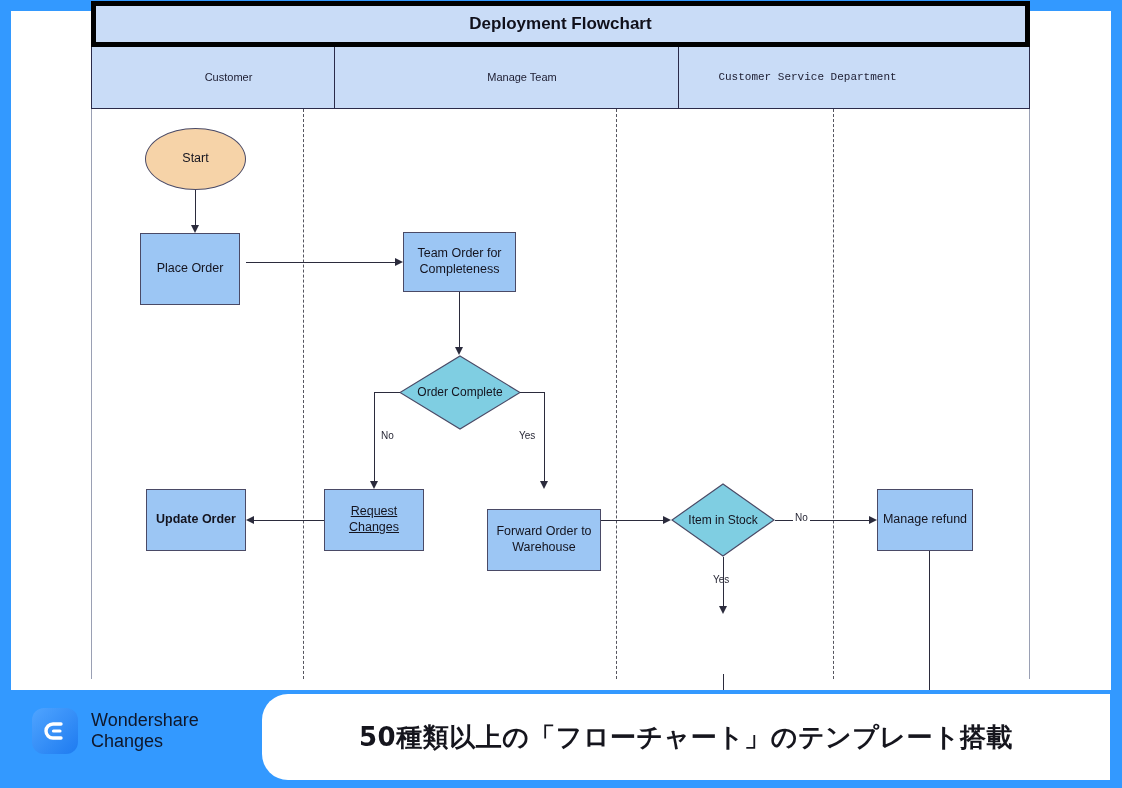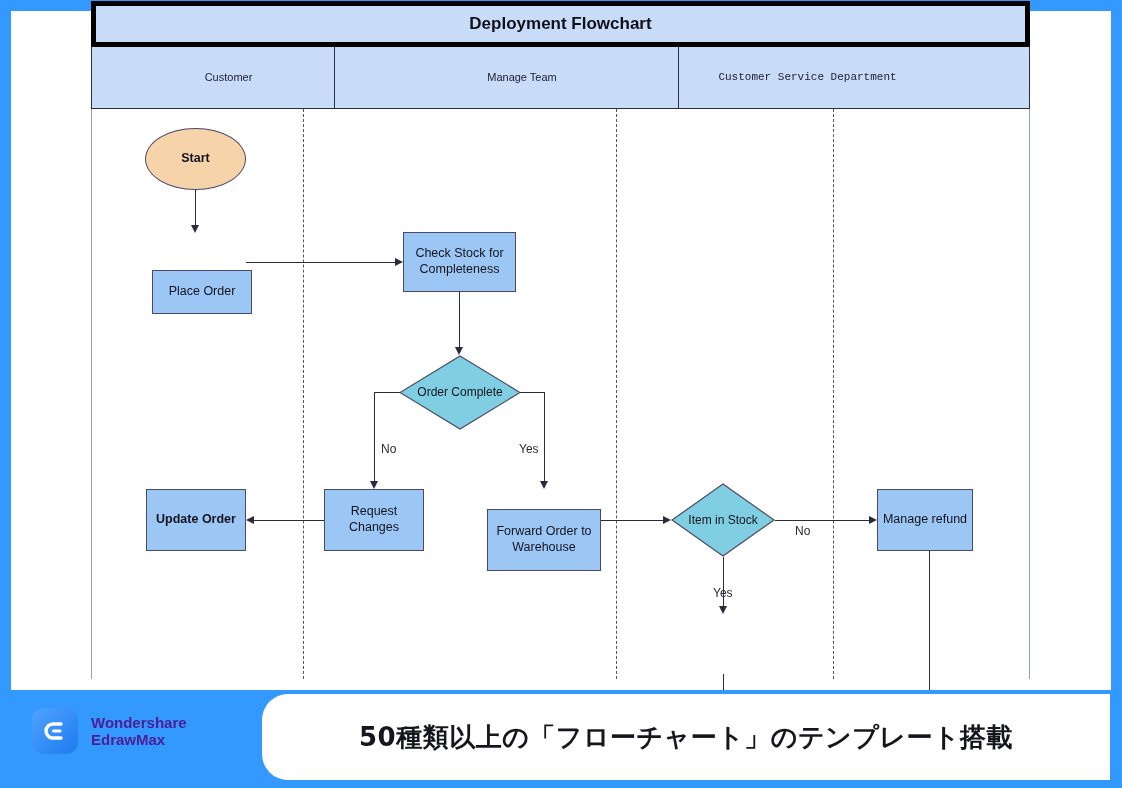--- a/index.html
+++ b/index.html
@@ -164,24 +164,23 @@
     border-bottom: 4.5px solid transparent;
     border-left: 8px solid #2b2b3c;
   }
   .arrow-left {
     border-top: 4.5px solid transparent;
     border-bottom: 4.5px solid transparent;
     border-right: 8px solid #2b2b3c;
   }
   .edge-label {
     position: absolute;
-    font-size: 12px;
+    font-size: 10px;
     color: #2a2a38;
     white-space: nowrap;
-    margin-top: 12px;
   }
 
   
   #banner {
     position: absolute;
     left: 0;
     bottom: 0;
     width: 1122px;
     height: 98px;
     background: #3399FF;
@@ -216,23 +215,23 @@
   #brand-logo {
     width: 46px;
     height: 46px;
     border-radius: 12px;
     background: linear-gradient(135deg, #4FA4FF 0%, #1E7BF0 100%);
     display: flex;
     align-items: center;
     justify-content: center;
   }
   #brand-name {
-    color: #4c1d95;
-    font-size: 15px;
-    font-weight: bold;
+    color: #0f172a;
+    font-size: 18px;
+    font-weight: normal;
     line-height: 1.15;
   }
 </style>
 </head>
 <body>
 
 <div id="page">
 
   <div id="canvas"></div>
 
@@ -246,34 +245,34 @@
       <div class="lane-header" style="width:195px;">Customer Service Department</div>
     </div>
 
     <div class="lane-body">
       <div class="lane-divider" style="left:211px;"></div>
       <div class="lane-divider" style="left:524px;"></div>
       <div class="lane-divider" style="left:741px;"></div>
     </div>
   </div>
 
-  <div class="shape term" style="left:145px; top:128px; width:101px; height:62px;font-weight:bold;">Start</div>
-
-  <div class="shape proc" style="left:152px; top:233px; width:100px; height:44px;margin-top:37px;">Place Order</div>
-
-  <div class="shape proc" style="left:403px; top:232px; width:113px; height:60px;">Check Stock for Completeness</div>
+  <div class="shape term" style="left:145px; top:128px; width:101px; height:62px;">Start</div>
+
+  <div class="shape proc" style="left:140px; top:233px; width:100px; height:72px;">Place Order</div>
+
+  <div class="shape proc" style="left:403px; top:232px; width:113px; height:60px;">Team Order for Completeness</div>
 
   <div class="diamond-wrap" style="left:399px; top:355px; width:122px; height:75px;">
     <svg class="diamond-shape" viewBox="0 0 122 75" preserveAspectRatio="none">
       <polygon points="61,1 121,37.5 61,74 1,37.5" fill="#7FCEE2" stroke="#4A4A66" stroke-width="1.2"></polygon>
     </svg>
     <div class="diamond-label">Order Complete</div>
   </div>
 
-  <div class="shape proc" style="left:324px; top:489px; width:100px; height:62px;">Request Changes</div>
+  <div class="shape proc" style="left:324px; top:489px; width:100px; height:62px;text-decoration:underline;">Request Changes</div>
 
   <div class="shape proc" style="left:146px; top:489px; width:100px; height:62px;font-weight:bold;">Update Order</div>
 
   <div class="shape proc" style="left:487px; top:509px; width:114px; height:62px;">Forward Order to Warehouse</div>
 
   <div class="diamond-wrap" style="left:671px; top:483px; width:104px; height:74px;">
     <svg class="diamond-shape" viewBox="0 0 104 74" preserveAspectRatio="none">
       <polygon points="52,1 103,37 52,73 1,37" fill="#7FCEE2" stroke="#4A4A66" stroke-width="1.2"></polygon>
     </svg>
     <div class="diamond-label">Item in Stock</div>
@@ -326,17 +325,17 @@
 
   <div id="brand">
     <div id="brand-logo">
       <svg width="28" height="28" viewBox="0 0 28 28">
         <path d="M20 7 H12 a7 7 0 0 0 0 14 h8" fill="none" stroke="#ffffff" stroke-width="3.4" stroke-linecap="round"></path>
         <line x1="12.5" y1="14" x2="19" y2="14" stroke="#ffffff" stroke-width="3.2" stroke-linecap="round"></line>
       </svg>
     </div>
     <div id="brand-name">
       <div>Wondershare</div>
-      <div>EdrawMax</div>
+      <div>Changes</div>
     </div>
   </div>
 
 </div>
 
 </body></html>

